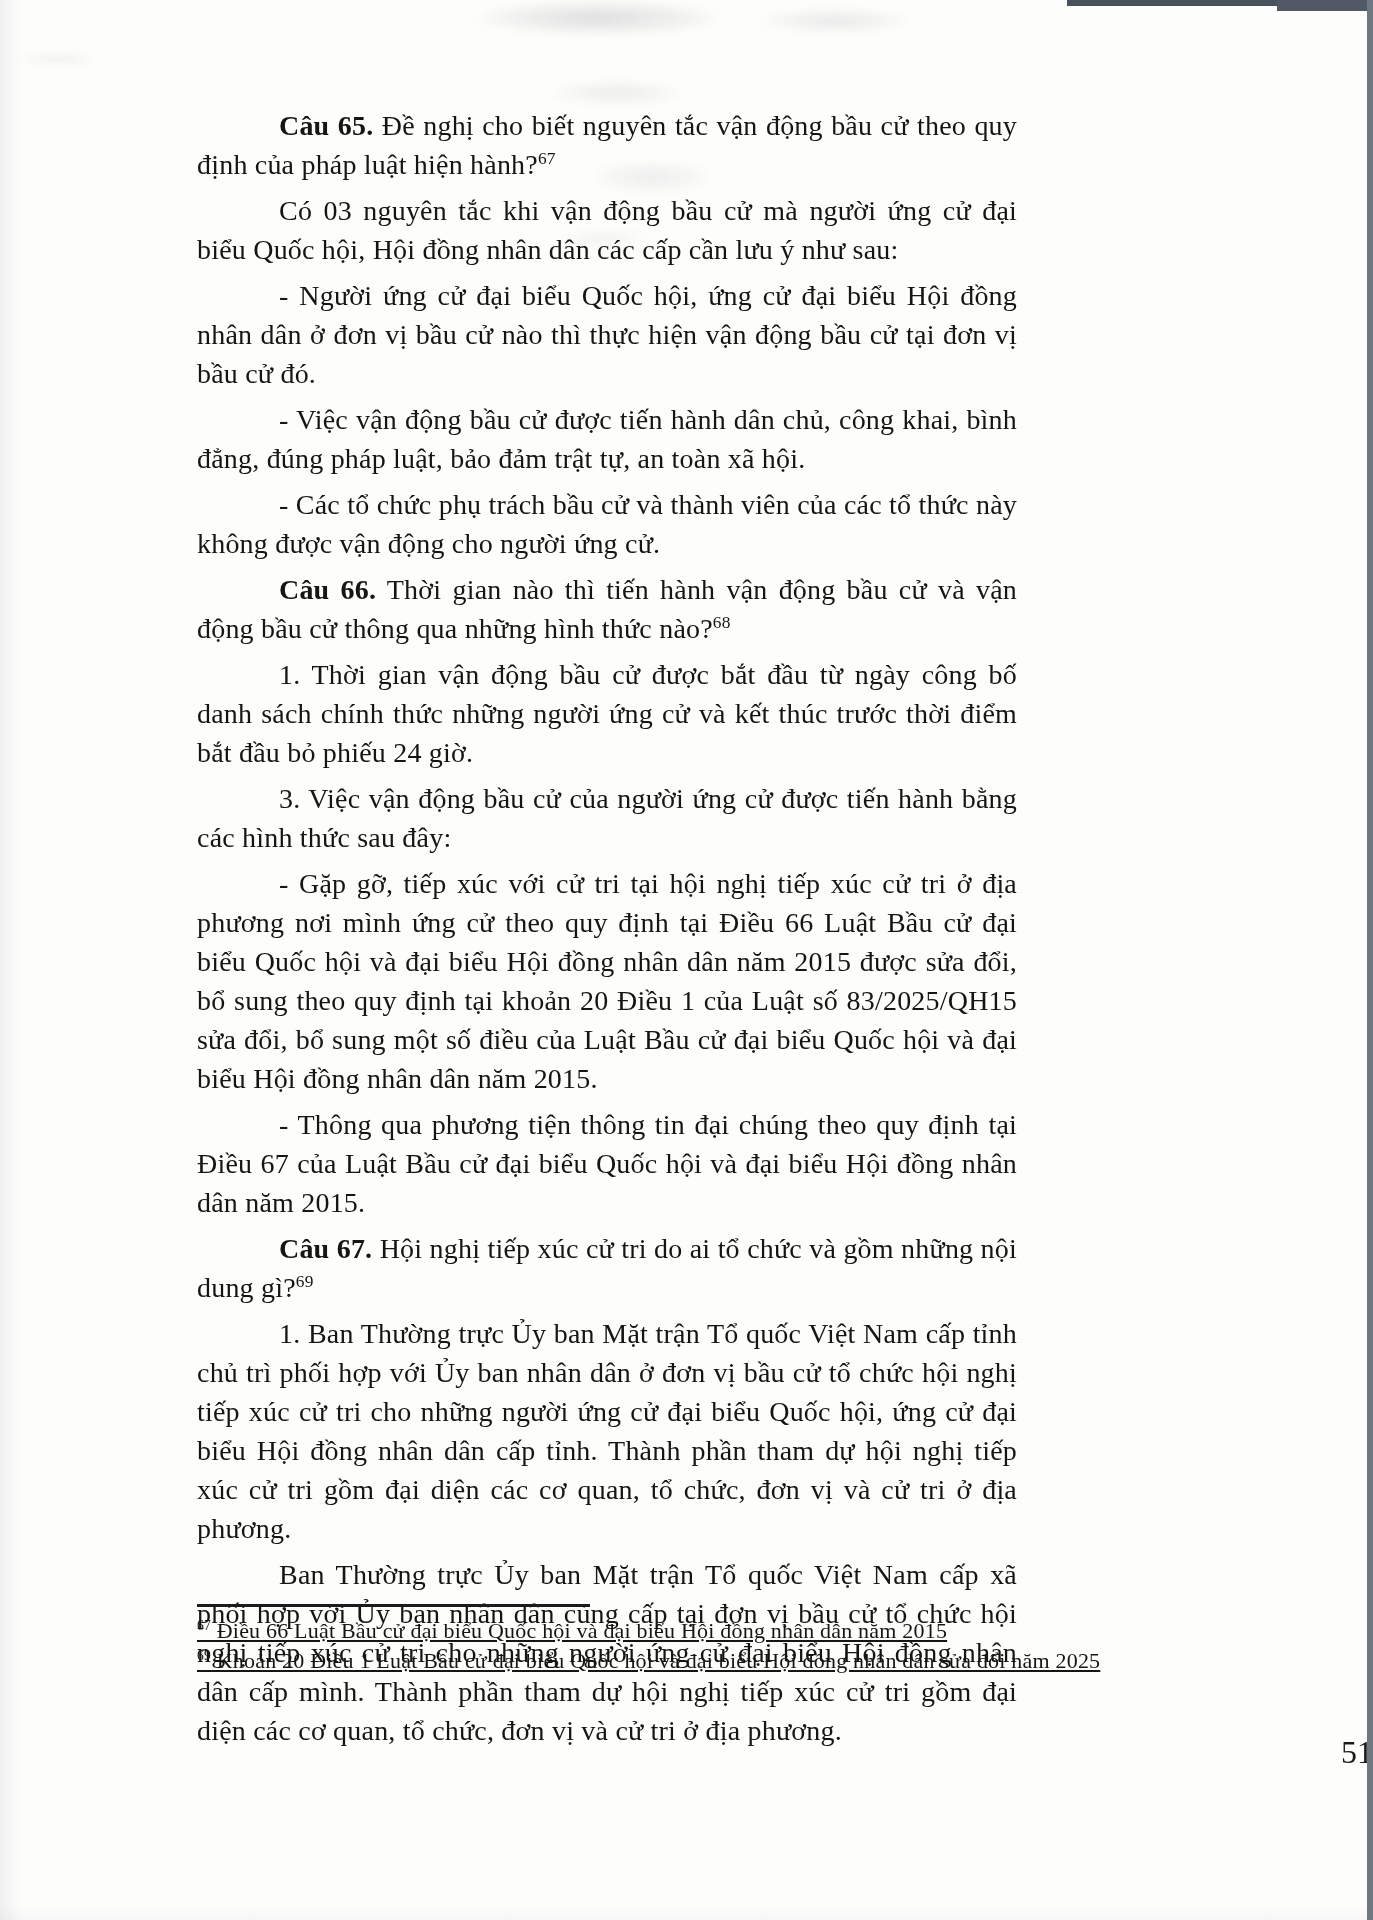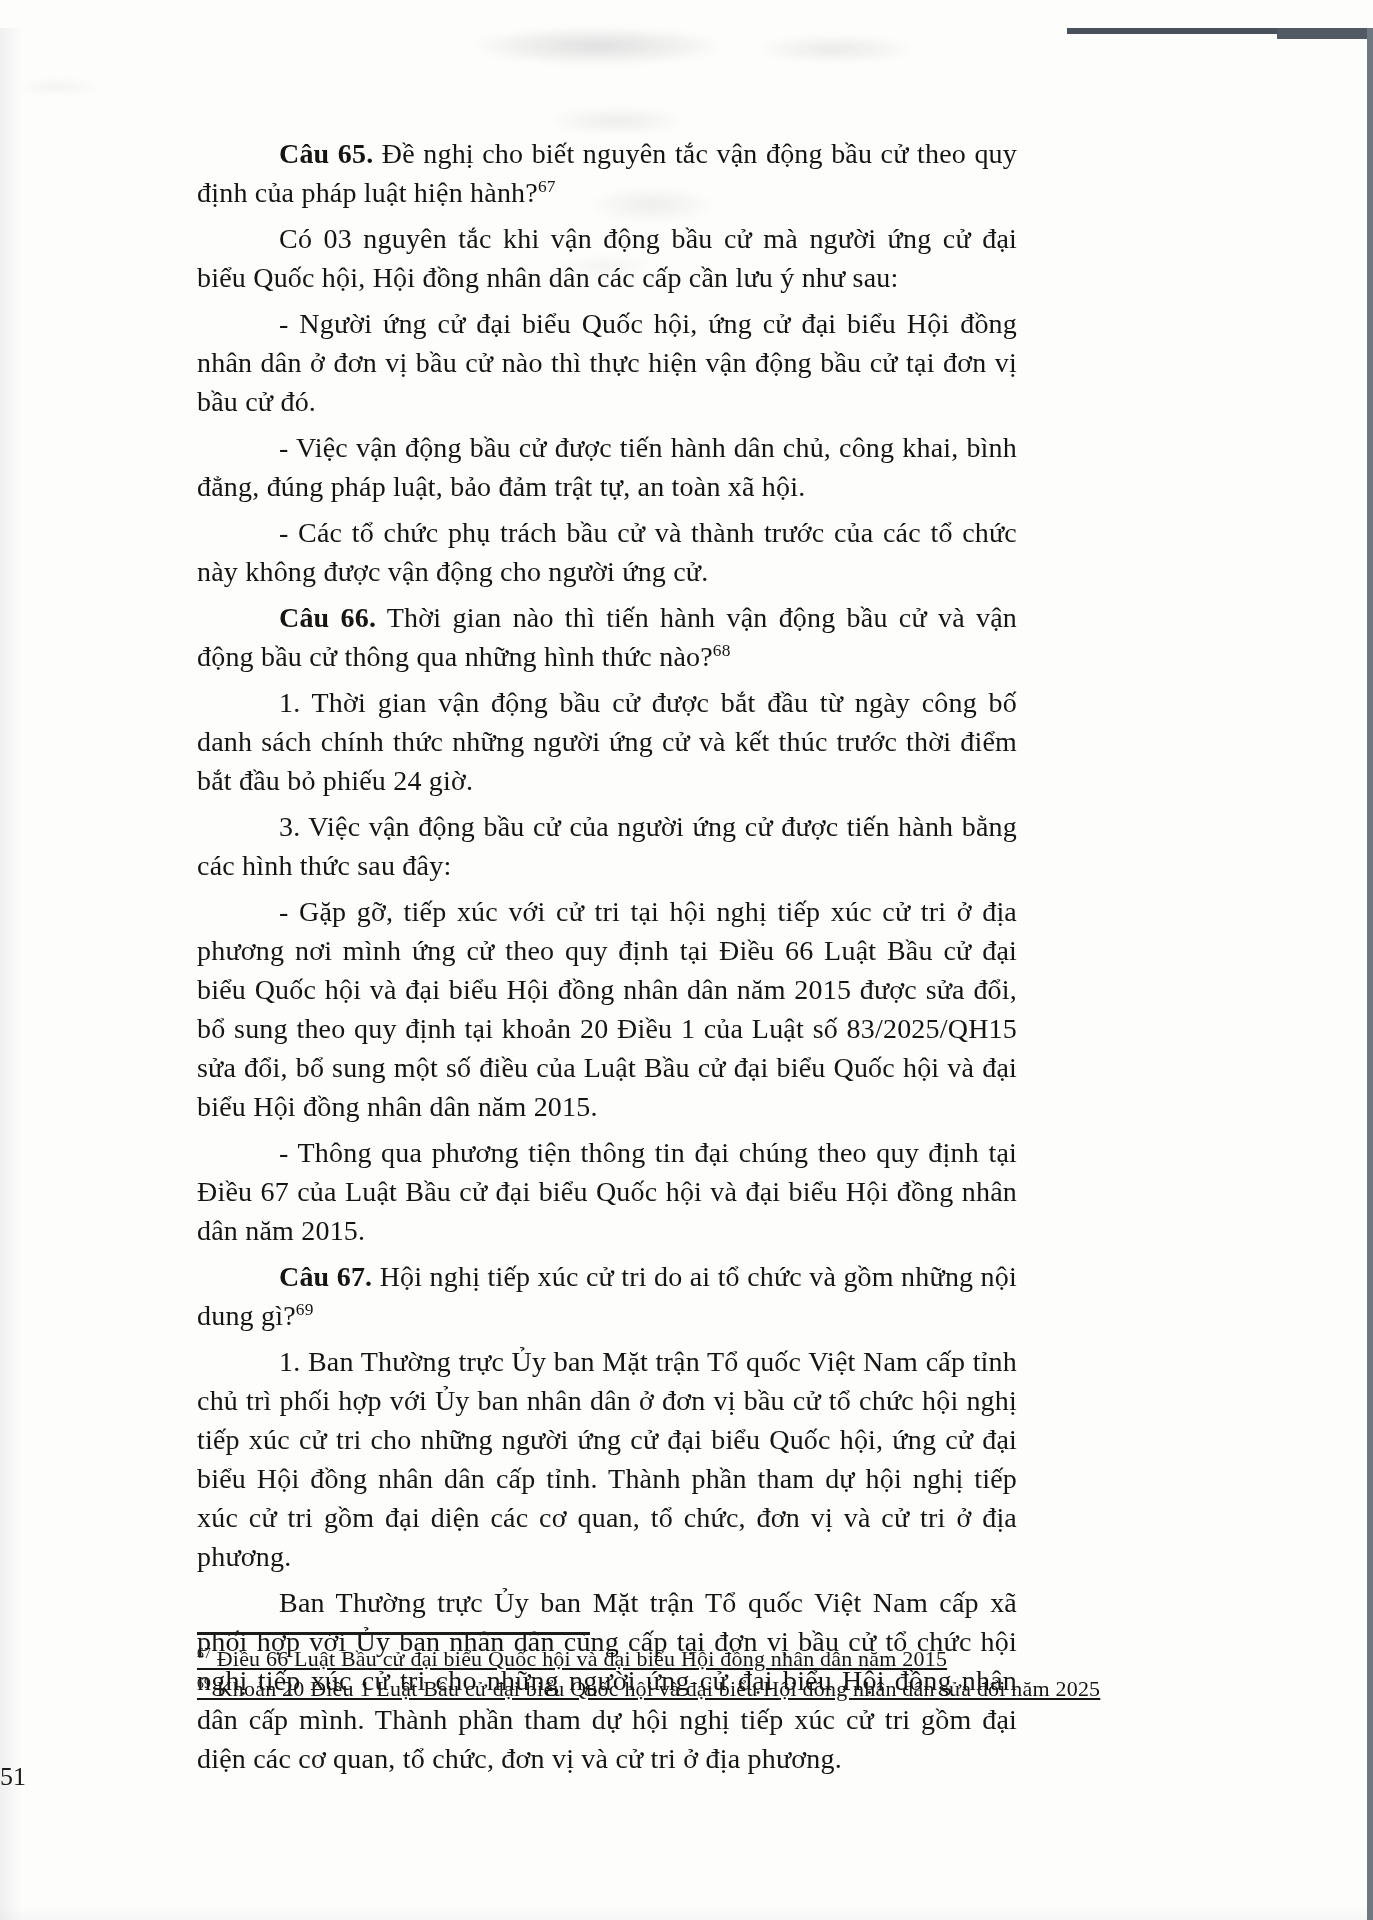--- a/index.html
+++ b/index.html
@@ -12,21 +12,20 @@
     color: #171513;
     overflow: hidden;
   }
   .page {
     position: absolute;
     inset: 0;
     background:
       linear-gradient(90deg, rgba(120,125,130,0.10) 0px, rgba(120,125,130,0.0) 22px),
       linear-gradient(0deg, rgba(120,125,130,0.05) 0px, rgba(120,125,130,0.0) 14px),
       #fdfdfc;
-    margin-top: 28px;
   }
   
   .right-edge {
     position: absolute; top: 0; right: 0;
     width: 6px; height: 1920px;
     background: #6e7883;
   }
   .corner-mark {
     position: absolute; top: 0; right: 6px;
     width: 300px; height: 6px;
@@ -87,43 +86,43 @@
     font-size: 22px;
     line-height: 30px;
     text-align: justify;
     letter-spacing: 0.2px;
   }
 
   .page-number {
     position: absolute;
     left: 0; top: 1734px;
     width: 1373px;
-    text-align: left;
-    font-size: 26px;
+    text-align: right;
+    font-size: 32px;
     color: #1c1a18;
   }
 </style>
 </head>
 <body>
 
 <div class="page">
 
   <div class="smudge s1"></div>
   <div class="smudge s2"></div>
   <div class="smudge s3"></div>
   <div class="smudge s4"></div>
   <div class="smudge s5"></div>
   <div class="smudge s6"></div>
 
   <div class="body-text" id="body-text">
       <p class="para"><b>Câu 65.</b><span> Đề nghị cho biết nguyên tắc vận động bầu cử theo quy định của pháp luật hiện hành?</span><sup>67</sup></p>
       <p class="para"><span>Có 03 nguyên tắc khi vận động bầu cử mà người ứng cử đại biểu Quốc hội, Hội đồng nhân dân các cấp cần lưu ý như sau:</span></p>
       <p class="para"><span>- Người ứng cử đại biểu Quốc hội, ứng cử đại biểu Hội đồng nhân dân ở đơn vị bầu cử nào thì thực hiện vận động bầu cử tại đơn vị bầu cử đó.</span></p>
       <p class="para"><span>- Việc vận động bầu cử được tiến hành dân chủ, công khai, bình đẳng, đúng pháp luật, bảo đảm trật tự, an toàn xã hội.</span></p>
-      <p class="para"><span>- Các tổ chức phụ trách bầu cử và thành trước của các tổ chức này không được vận động cho người ứng cử.</span></p>
+      <p class="para"><span>- Các tổ chức phụ trách bầu cử và thành viên của các tổ thức này không được vận động cho người ứng cử.</span></p>
       <p class="para"><b>Câu 66.</b><span> Thời gian nào thì tiến hành vận động bầu cử và vận động bầu cử thông qua những hình thức nào?</span><sup>68</sup></p>
       <p class="para"><span>1. Thời gian vận động bầu cử được bắt đầu từ ngày công bố danh sách chính thức những người ứng cử và kết thúc trước thời điểm bắt đầu bỏ phiếu 24 giờ.</span></p>
       <p class="para"><span>3. Việc vận động bầu cử của người ứng cử được tiến hành bằng các hình thức sau đây:</span></p>
       <p class="para"><span>- Gặp gỡ, tiếp xúc với cử tri tại hội nghị tiếp xúc cử tri ở địa phương nơi mình ứng cử theo quy định tại Điều 66 Luật Bầu cử đại biểu Quốc hội và đại biểu Hội đồng nhân dân năm 2015 được sửa đổi, bổ sung theo quy định tại khoản 20 Điều 1 của Luật số 83/2025/QH15 sửa đổi, bổ sung một số điều của Luật Bầu cử đại biểu Quốc hội và đại biểu Hội đồng nhân dân năm 2015.</span></p>
       <p class="para"><span>- Thông qua phương tiện thông tin đại chúng theo quy định tại Điều 67 của Luật Bầu cử đại biểu Quốc hội và đại biểu Hội đồng nhân dân năm 2015.</span></p>
       <p class="para"><b>Câu 67.</b><span> Hội nghị tiếp xúc cử tri do ai tổ chức và gồm những nội dung gì?</span><sup>69</sup></p>
       <p class="para"><span>1. Ban Thường trực Ủy ban Mặt trận Tổ quốc Việt Nam cấp tỉnh chủ trì phối hợp với Ủy ban nhân dân ở đơn vị bầu cử tổ chức hội nghị tiếp xúc cử tri cho những người ứng cử đại biểu Quốc hội, ứng cử đại biểu Hội đồng nhân dân cấp tỉnh. Thành phần tham dự hội nghị tiếp xúc cử tri gồm đại diện các cơ quan, tổ chức, đơn vị và cử tri ở địa phương.</span></p>
       <p class="para"><span>Ban Thường trực Ủy ban Mặt trận Tổ quốc Việt Nam cấp xã phối hợp với Ủy ban nhân dân cùng cấp tại đơn vị bầu cử tổ chức hội nghị tiếp xúc cử tri cho những người ứng cử đại biểu Hội đồng nhân dân cấp mình. Thành phần tham dự hội nghị tiếp xúc cử tri gồm đại diện các cơ quan, tổ chức, đơn vị và cử tri ở địa phương.</span></p>
     </div>
 

